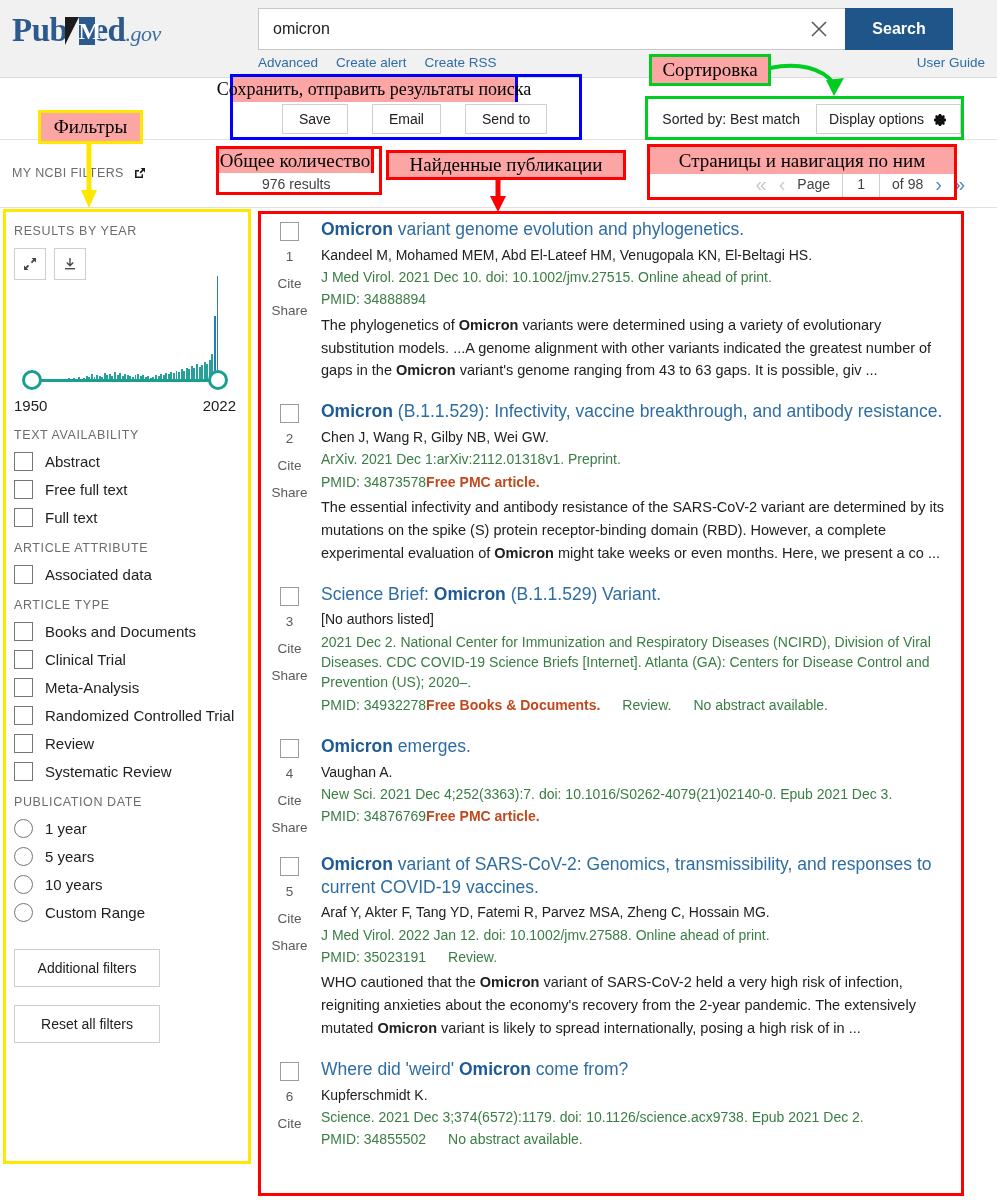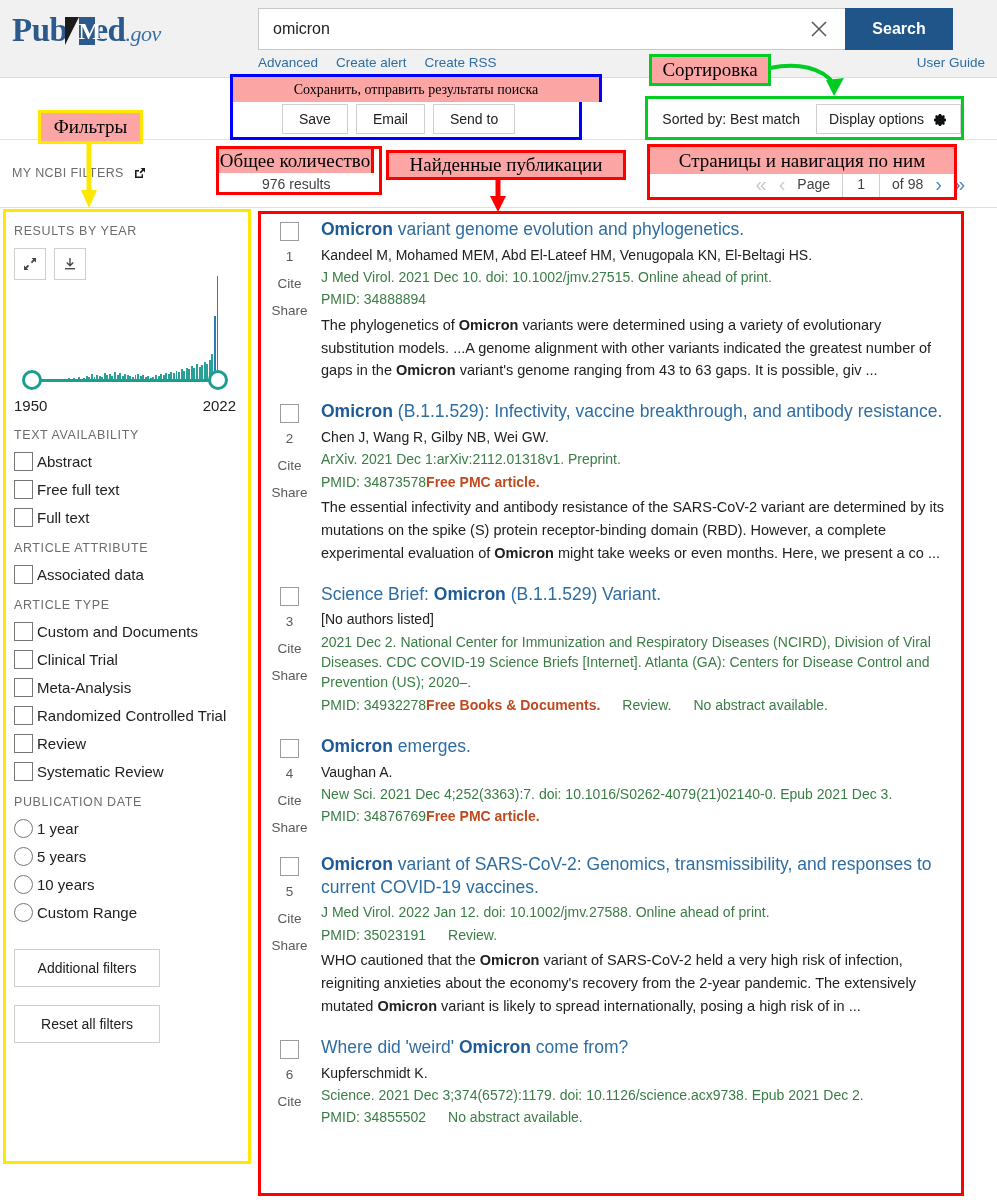--- a/index.html
+++ b/index.html
@@ -146,21 +146,21 @@
     color: #212121;
     font-size: 14px;
     height: 30px;
     padding: 0 16px;
     cursor: pointer;
     font-family: "Liberation Sans", sans-serif;
   }
   .save-group {
     position: absolute;
     left: 262px; top: 104px;
-    display: flex; gap: 8px;
+    display: flex; gap: 24px;
     z-index: 4;
     padding-left: 20px;
   }
   .sorted-group {
     position: absolute;
     right: 36px; top: 104px;
     display: flex; align-items: center; gap: 16px;
     z-index: 4;
   }
   .sorted-label { font-size: 14px; color: #212121; white-space: nowrap; }
@@ -269,21 +269,21 @@
   .knob.left { left: 8px; }
   .knob.right { right: 8px; }
   .year-labels {
     display: flex; justify-content: space-between;
     font-size: 15px; color: #212121;
     margin-top: -2px;
   }
   .filter-group { margin-top: 14px; }
   .check-row, .radio-row {
     display: flex; align-items: center;
-    gap: 4px;
+    gap: 12px;
     margin: 9px 0;
     cursor: pointer;
     font-size: 15px;
     color: #212121;
   }
   .cbox {
     width: 19px; height: 19px;
     min-width: 19px;
     border: 1px solid #767676;
     background: #fff;
@@ -589,21 +589,21 @@
     <div class="check-row">
       <span class="cbox"></span>
       <span>Associated data</span>
     </div>
   </div>
 
   <div class="filter-group">
     <div class="side-head">ARTICLE TYPE</div>
     <div class="check-row">
       <span class="cbox"></span>
-      <span>Custom and Documents</span>
+      <span>Books and Documents</span>
     </div>
     <div class="check-row">
       <span class="cbox"></span>
       <span>Clinical Trial</span>
     </div>
     <div class="check-row">
       <span class="cbox"></span>
       <span>Meta-Analysis</span>
     </div>
     <div class="check-row">
@@ -705,20 +705,21 @@
     </div>
     <div class="result">
       <div class="res-left">
         <span class="cbox2"></span>
         <span class="res-num">5</span>
         <span class="res-act">Cite</span>
         <span class="res-act">Share</span>
       </div>
       <div class="res-body">
         <div class="res-title"><b>Omicron</b><span> variant of SARS-CoV-2: Genomics, transmissibility, and responses to current COVID-19 vaccines.</span></div>
+        <div class="res-authors">Araf Y, Akter F, Tang YD, Fatemi R, Parvez MSA, Zheng C, Hossain MG.</div>
         <div class="res-cit">J Med Virol. 2022 Jan 12. doi: 10.1002/jmv.27588. Online ahead of print.</div>
         <div class="res-pmid"><span>PMID: 35023191</span><span class="tag-rev">Review.</span></div>
         <div class="res-snip">WHO cautioned that the <b>Omicron</b> variant of SARS-CoV-2 held a very high risk of infection, reigniting anxieties about the economy's recovery from the 2-year pandemic. The extensively mutated <b>Omicron</b> variant is likely to spread internationally, posing a high risk of in ...</div>
       </div>
     </div>
     <div class="result">
       <div class="res-left">
         <span class="cbox2"></span>
         <span class="res-num">6</span>
         <span class="res-act">Cite</span>
@@ -733,21 +734,21 @@
   </div>
 
 <div class="anno y" style="left:3px; top:209px; width:248px; height:955px;"></div>
 <div class="anno-label y" style="left:38px; top:110px; width:105px; height:34px;">Фильтры</div>
 <svg class="arrow" style="left:80px; top:142px;" width="30" height="70">
   <line x1="9" y1="0" x2="9" y2="52" stroke="#ffe800" stroke-width="5"></line>
   <polygon points="1,48 17,48 9,66" fill="#ffe800"></polygon>
 </svg>
 
 <div class="anno b" style="left:230px; top:74px; width:352px; height:66px;"></div>
-<div class="anno-label b" style="left:230px; top:74px; width:372px; height:28px; border-bottom:none; font-size:14px;">Сохранить, отправить результаты поиска</div>
+<div class="anno-label b" style="left:230px; top:74px; width:288px; height:28px; border-bottom:none; font-size:18px;">Сохранить, отправить результаты поиска</div>
 
 <div class="anno r" style="left:216px; top:146px; width:166px; height:49px;"></div>
 <div class="anno-label r" style="left:216px; top:146px; width:158px; height:27px; border-bottom:none;">Общее количество</div>
 
 <div class="anno-label r" style="left:386px; top:150px; width:240px; height:30px;">Найденные публикации</div>
 <svg class="arrow" style="left:489px; top:180px;" width="30" height="36">
   <line x1="9" y1="0" x2="9" y2="20" stroke="#ff0000" stroke-width="5"></line>
   <polygon points="1,16 17,16 9,32" fill="#ff0000"></polygon>
 </svg>
 

